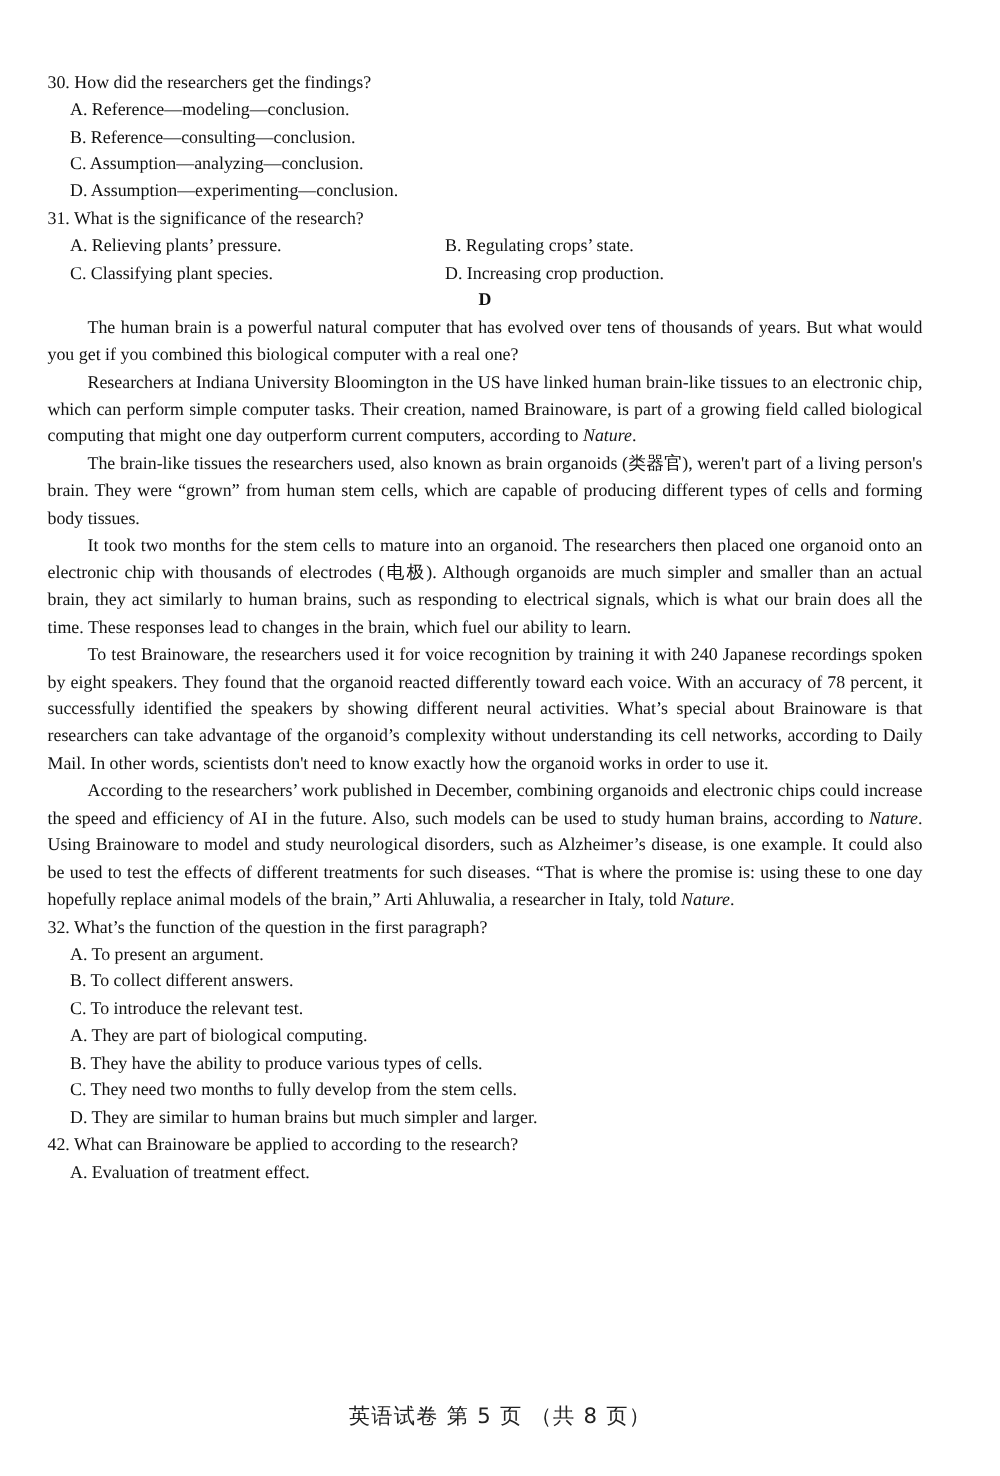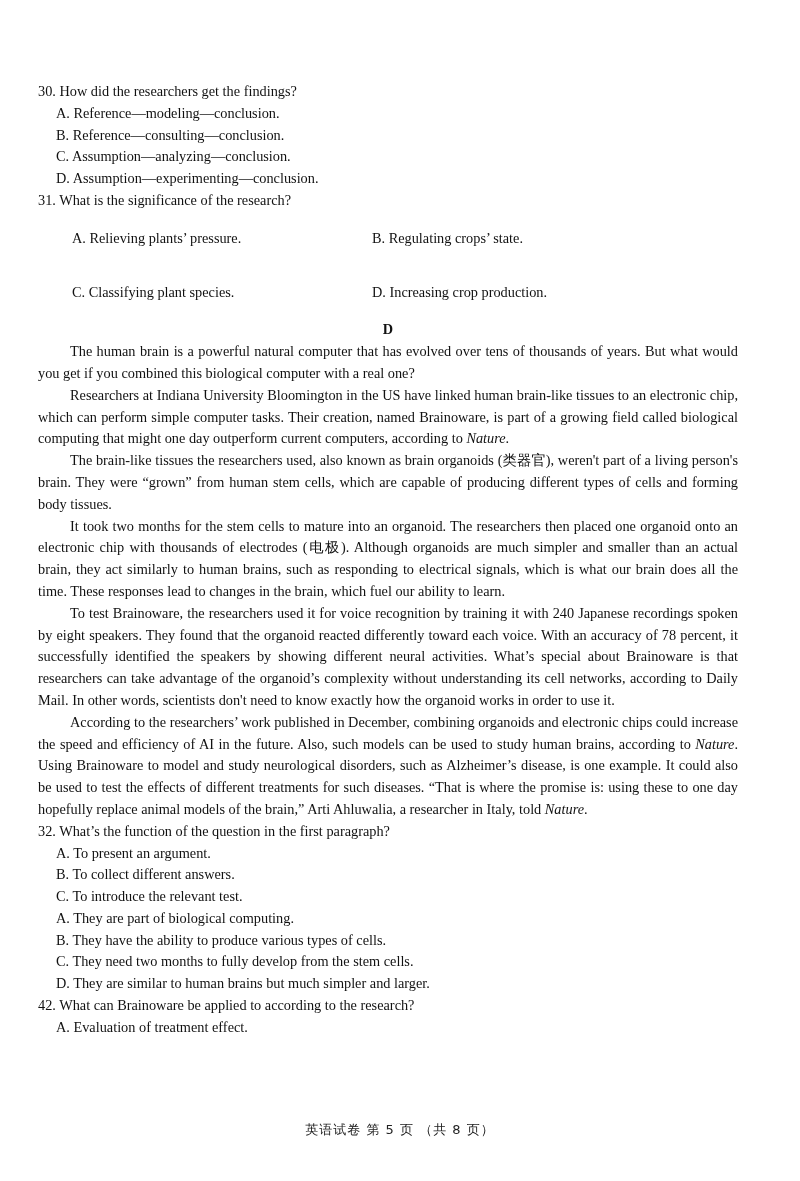--- a/index.html
+++ b/index.html
@@ -1,27 +1,27 @@
 <!DOCTYPE html>
 <html><head>
 <meta charset="utf-8">
 <style>
   html, body { margin:0; padding:0; background:#ffffff; }
   body { width:800px; height:1181px; position:relative; overflow:hidden;
          font-family:"Liberation Serif", "DejaVu Serif", serif; color:#111; }
-  .page { position:absolute; left:38px; top:81px; width:700px; font-size:14.3px; line-height:21.8px; }
+  .page { position:absolute; left:38px; top:56px; width:700px; font-size:14.3px; line-height:21.8px; }
   .q { margin:0; }
   .opt { padding-left:18px; margin:0; }
   .opt-grid { display:grid; grid-template-columns: 300px 400px; padding-left:18px; }
-  .opt-grid div { margin:16px; }
+  .opt-grid div { margin:0; }
   .sec-title { text-align:center; font-weight:bold; margin:0; padding-left:0; }
   .para { text-indent:32px; text-align:justify; margin:0; }
   .para em { font-style:italic; }
   .footer { position:absolute; top:1121px; left:0; width:800px; text-align:center;
-            font-family:"DejaVu Sans", sans-serif; font-size:13px; color:#222; letter-spacing:1px; }
+            font-family:"DejaVu Sans", sans-serif; font-size:17px; color:#222; letter-spacing:1px; }
 </style>
 </head>
 <body>
 
 <div class="page">
 
   <div>
     <p class="q"><span>30.</span> <span>How did the researchers get the findings?</span></p>
     <p class="opt">A. Reference—modeling—conclusion.</p>
     <p class="opt">B. Reference—consulting—conclusion.</p>

